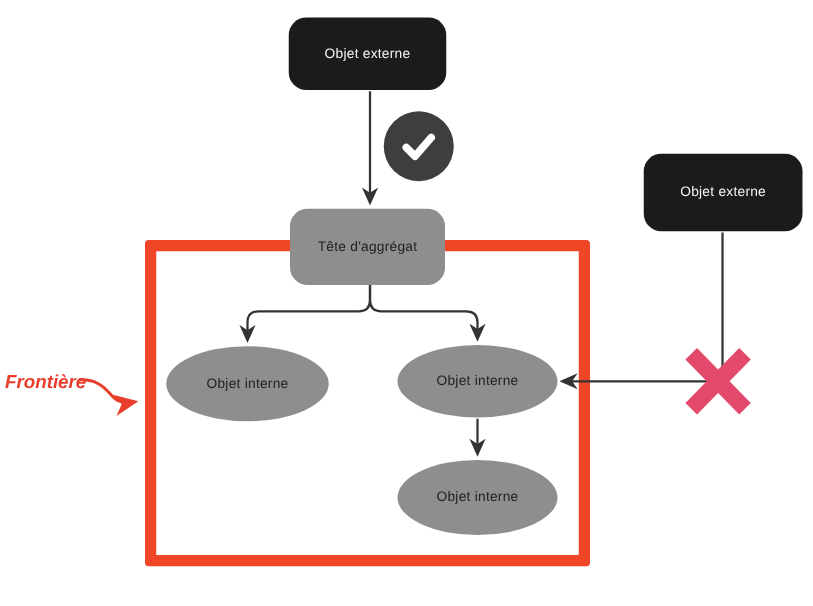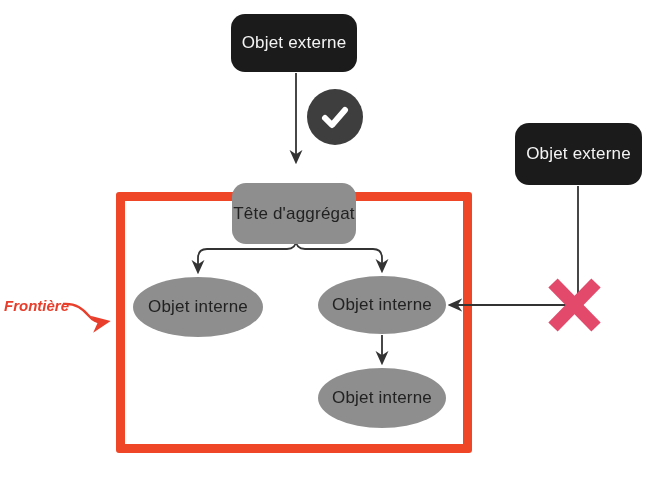--- a/index.html
+++ b/index.html
@@ -24,34 +24,33 @@
     z-index: 1;
   }
 
   
   .node {
     position: absolute;
     display: flex;
     align-items: center;
     justify-content: center;
     text-align: left;
-    font-size: 17px;
+    font-size: 11px;
     letter-spacing: 0.2px;
     z-index: 3;
   }
   .node-black {
     background: var(--node-black, #1b1b1b);
     color: var(--node-text-light, #f4f4f4);
     border-radius: 14px;
   }
   .node-gray {
     background: var(--node-gray, #8e8e8e);
     color: var(--node-text-dark, #222222);
     border-radius: 14px;
-    margin-top: 16px;
   }
   .node-ellipse {
     background: var(--node-gray, #8e8e8e);
     color: var(--node-text-dark, #222222);
     border-radius: 50%;
   }
 
   .ext-top    { left: 231px; top: 14px;  width: 126px; height: 58px; }
   .agg-head   { left: 232px; top: 167px; width: 124px; height: 61px; }
   .ell-left   { left: 133px; top: 277px; width: 130px; height: 60px; }

